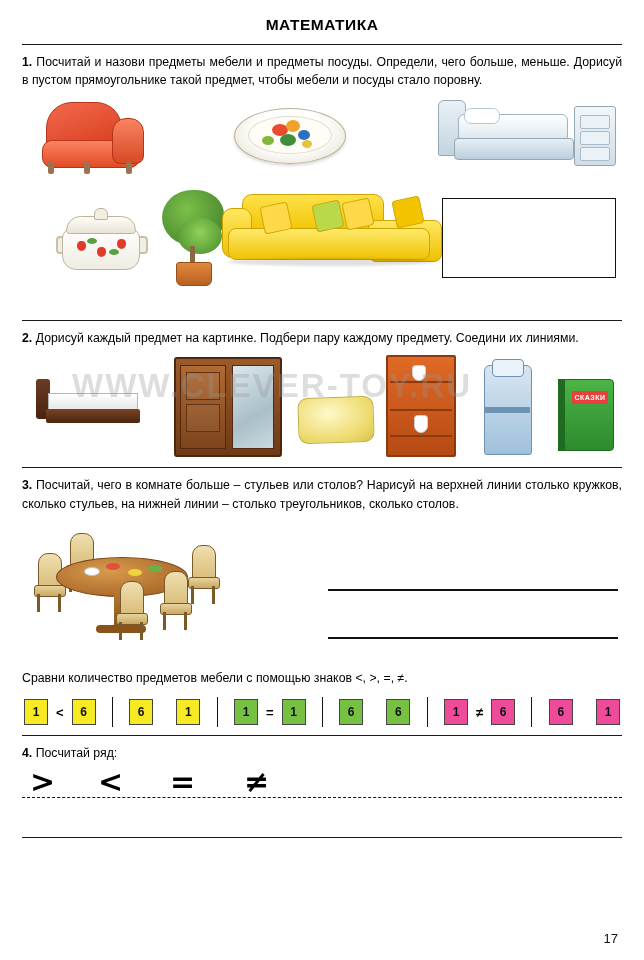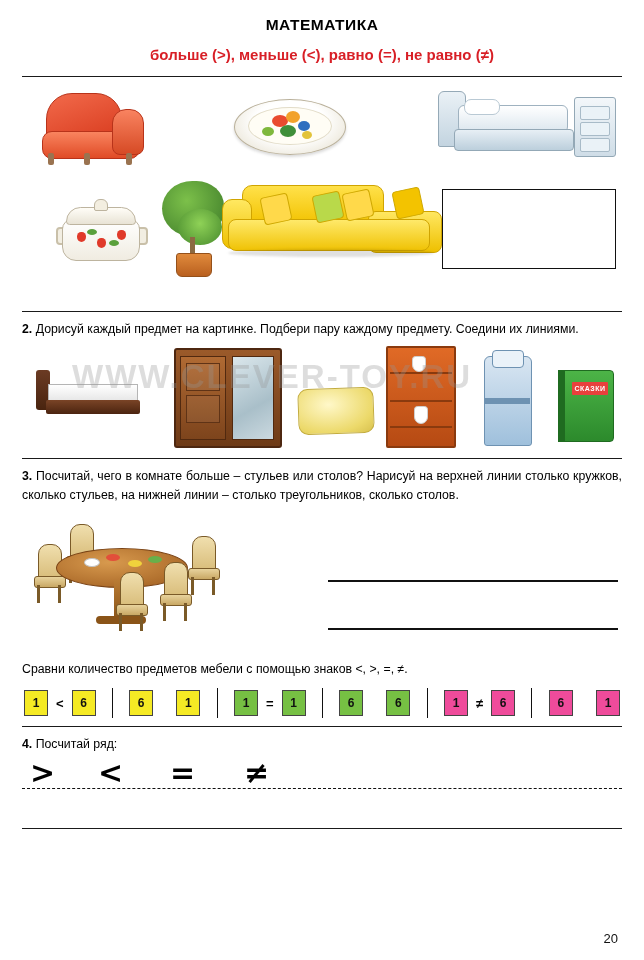--- a/index.html
+++ b/index.html
@@ -320,25 +320,28 @@
   }
 </style>
 </head>
 <body>
 
 <div class="page">
 
   <div class="title">МАТЕМАТИКА</div>
 
   <div class="subtitle">
-    <div>больше  (&gt;),  меньше  (&lt;),  равно  (=),  не  равно  (≠)</div>
   </div>
 
   <hr class="hr">
 
+  <div class="task">
+    <b>1.</b>
+    <span>Посчитай и назови предметы мебели и предметы посуды. Определи, чего больше, меньше. Дорисуй в пустом прямоугольнике такой предмет, чтобы мебели и посуды стало поровну.</span>
+  </div>
 
   <div class="sec1">
 
     <div class="armchair">
       <div class="ac-back"></div>
       <div class="ac-seat"></div>
       <div class="ac-armR"></div>
       <div class="ac-leg" style="left:8px;"></div>
       <div class="ac-leg" style="left:44px;"></div>
       <div class="ac-leg" style="left:86px;"></div>
@@ -563,14 +566,14 @@
       <div class="sym" style="left:8px;  top:0;">&gt;</div>
       <div class="sym" style="left:76px; top:0;">&lt;</div>
       <div class="sym" style="left:148px;top:0;">=</div>
       <div class="sym" style="left:222px;top:0;">≠</div>
       <div class="dashline"></div>
     </div>
   </div>
 
   <hr class="hr" style="margin-top:10px;">
 
-  <div class="pagenum">20</div>
+  <div class="pagenum">17</div>
 </div>
 
 </body></html>

